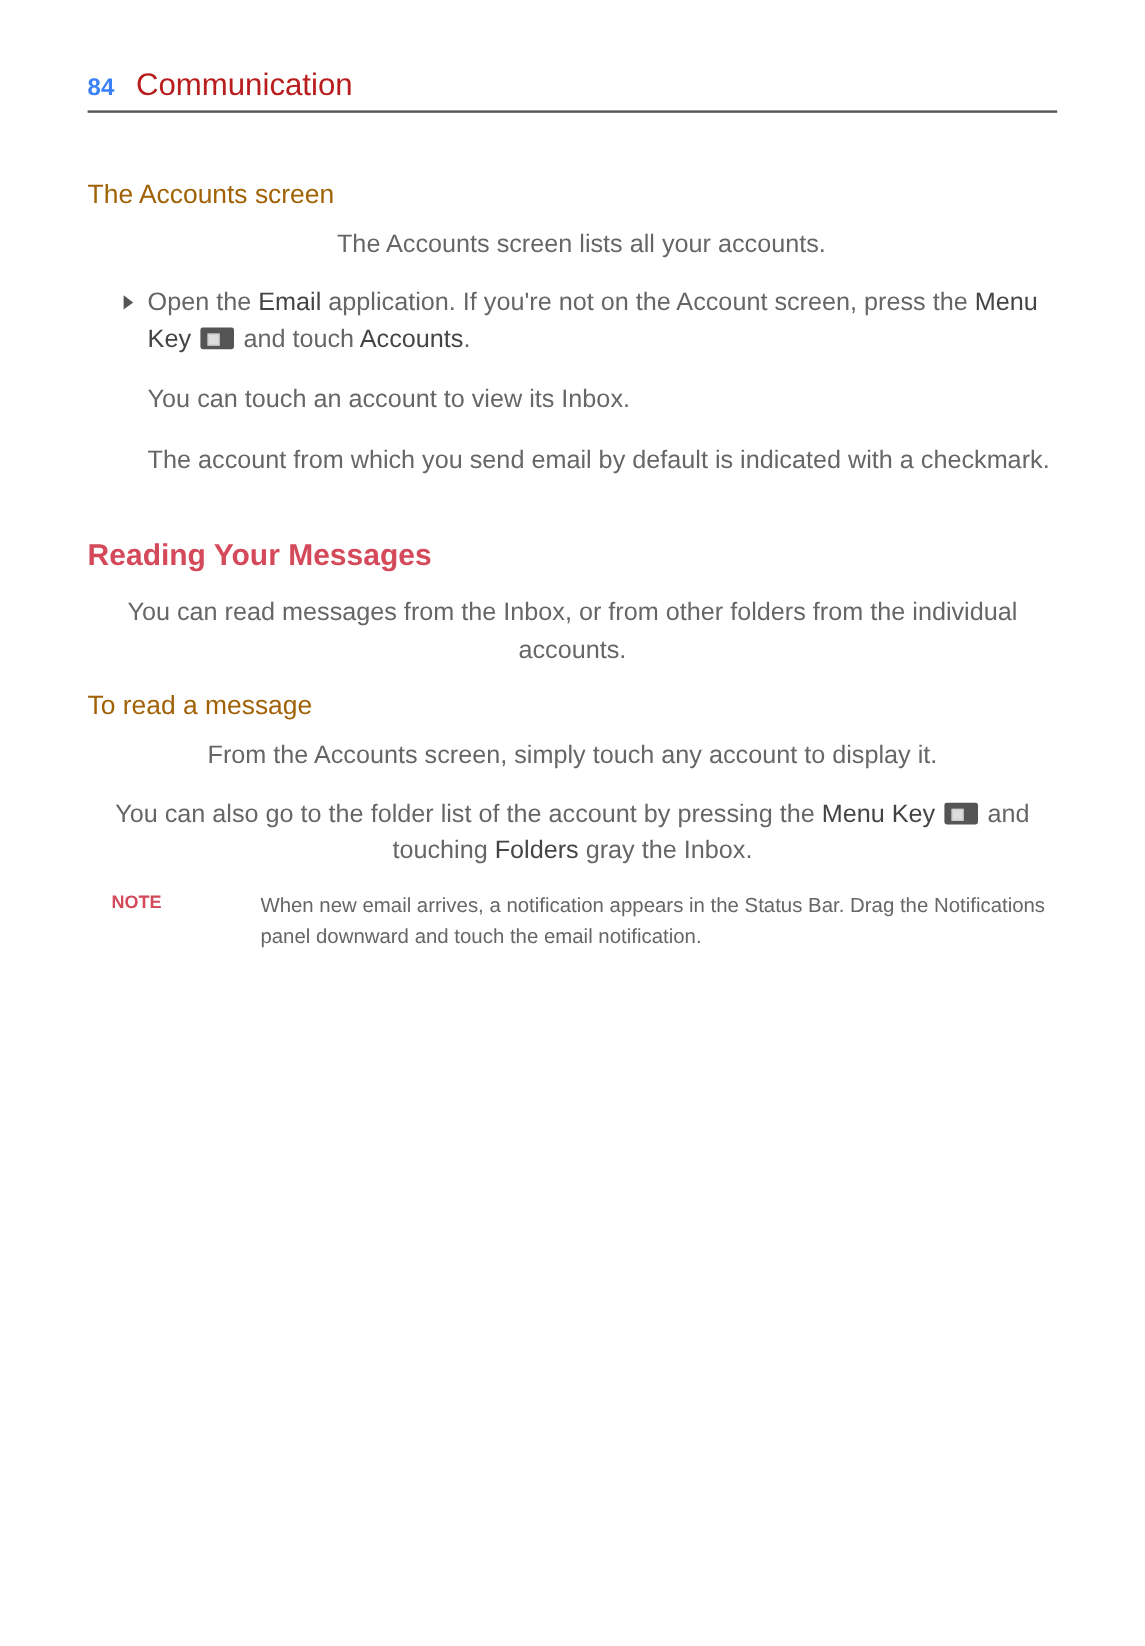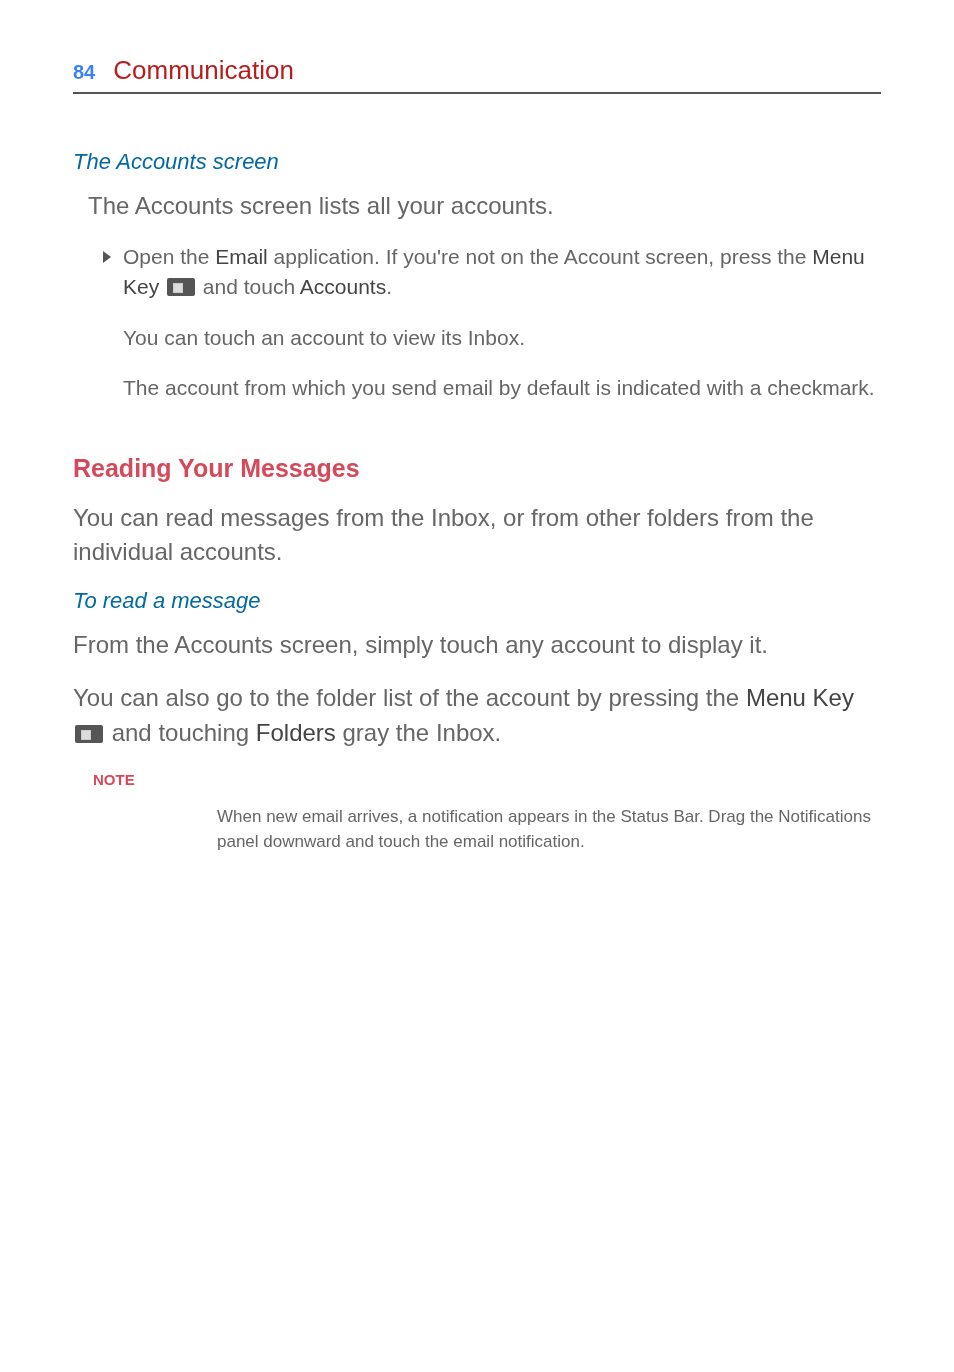--- a/index.html
+++ b/index.html
@@ -29,29 +29,29 @@
       color: #3b82f6;
       margin-right: 18px;
     }
     .section-title {
       font-size: 26px;
       color: #b91c1c;
       font-weight: normal;
     }
     .sub-heading-blue {
       font-size: 22px;
-      color: #0369a1;
+      color: #a16207;
       margin-bottom: 14px;
-      font-style: italic;
     }
     .body-text {
-      font-size: 24px;
+      font-size: 21px;
       line-height: 1.45;
       color: #666666;
       margin-bottom: 18px;
+      text-align: center;
     }
     .indent {
       padding-left: 40px;
     }
     .bullet-row {
       display: flex;
       padding-left: 30px;
       margin-bottom: 30px;
     }
     .bullet-marker {
@@ -114,21 +114,20 @@
       font-weight: bold;
       color: #d54a5a;
       flex-shrink: 0;
       width: 80px;
       padding-top: 2px;
     }
     .note-text {
       font-size: 17px;
       line-height: 1.5;
       color: #666666;
-      margin-top: 35px;
     }
   </style>
 </head>
 <body>
 
 <div class="header">
   <span class="page-number">84</span>
   <span class="section-title">Communication</span>
 </div>
 

